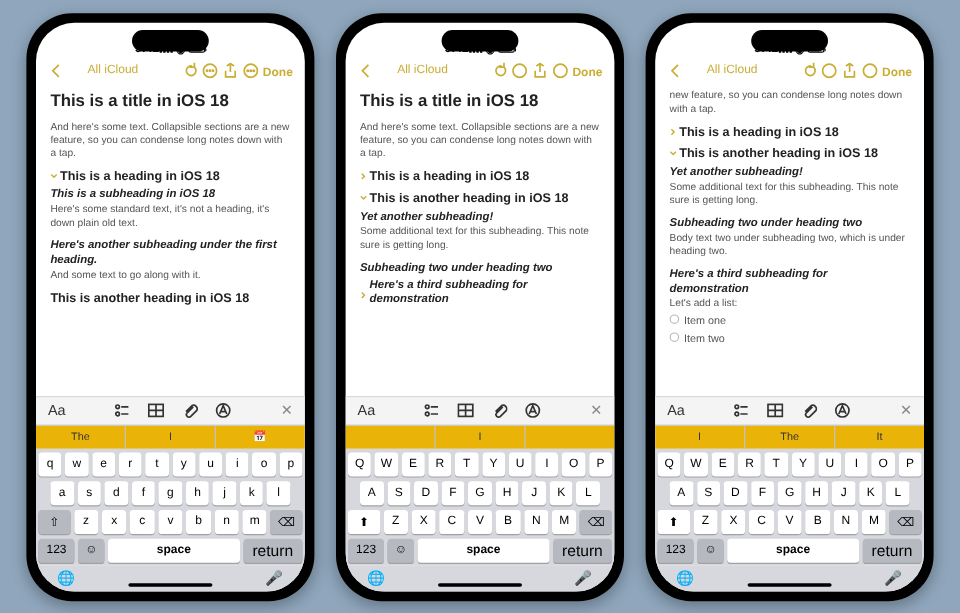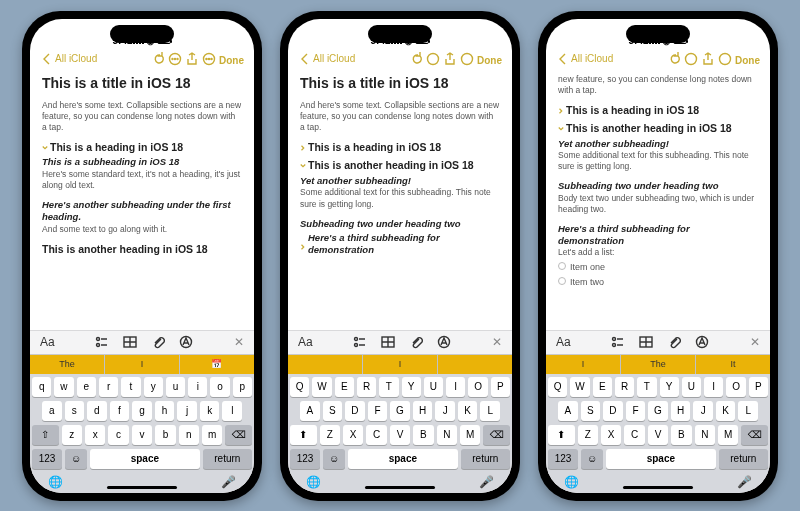--- a/index.html
+++ b/index.html
@@ -67,21 +67,21 @@
   
   .nav {
     height: 24px;
     display: flex;
     align-items: center;
     justify-content: space-between;
     padding: 0 10px;
     color: #c9ad34;
     font-size: 10px;
   }
-  .nav-left { display: flex; align-items: center; gap: 1px; }
+  .nav-left { display: flex; align-items: center; gap: 19px; }
   .nav-right { display: flex; align-items: flex-end; gap: 3px; }
   .icn { width: 14px; height: 14px; display: inline-flex; align-items: center; justify-content: center; }
   .icn svg { stroke: #c9ad34; fill: none; stroke-width: 1.4; }
   .done { font-weight: 600; }
 
   
   .content {
     flex: 1;
     overflow: hidden;
     padding: 3px 12px 0 12px;
@@ -146,21 +146,21 @@
     font-size: 10px;
     color: #000;
   }
   .key.dark { background: #b6b9c0; }
   .kbd-row.r2 { padding: 0 10px; }
   .kbd-row.r3 .key.shift, .kbd-row.r3 .key.del { flex: 1.3; }
   .kbd-row.r4 { margin-bottom: 0; }
   .kbd-row.r4 .key.num { flex: 1.1; }
   .kbd-row.r4 .key.emoji { flex: 0.8; }
   .kbd-row.r4 .key.space { flex: 4; font-weight: bold; }
-  .kbd-row.r4 .key.return { flex: 1.8; font-size: 10px; }
+  .kbd-row.r4 .key.return { flex: 1.8; font-size: 13px; }
   .kbd-bot {
     height: 22px;
     display: flex;
     justify-content: space-between;
     align-items: center;
     padding: 0 18px;
     background: #d6d8dd;
   }
   .kbd-bot .gic { font-size: 12px; color: #555; }
 
@@ -238,21 +238,21 @@
     <div class="content">
       <div class="title">This is a title in iOS 18</div>
       <div class="body">And here's some text. Collapsible sections are a new feature, so you can condense long notes down with a tap.</div>
       <div class="heading">
         <span class="chevron"><svg viewBox="0 0 8 8">
               <path d="M1 2 L4 5 L7 2"></path>
             </svg></span>
         <span>This is a heading in iOS 18</span>
       </div>
       <div class="subheading">This is a subheading in iOS 18</div>
-      <div class="body">Here's some standard text, it's not a heading, it's just along old text.</div>
+      <div class="body">Here's some standard text, it's not a heading, it's down plain old text.</div>
       <div class="subheading">Here's another subheading under the first heading.</div>
       <div class="body">And some text to go along with it.</div>
       <div class="heading">This is another heading in iOS 18</div>
     </div>
     <div class="fmtbar">
       <span class="fmt-aa">Aa</span>
       <div class="fmt-icons">
         <span class="fmt-icn"><svg viewBox="0 0 14 14">
               <circle cx="3" cy="4" r="1.5"></circle>
               <path d="M6 4h6"></path>

